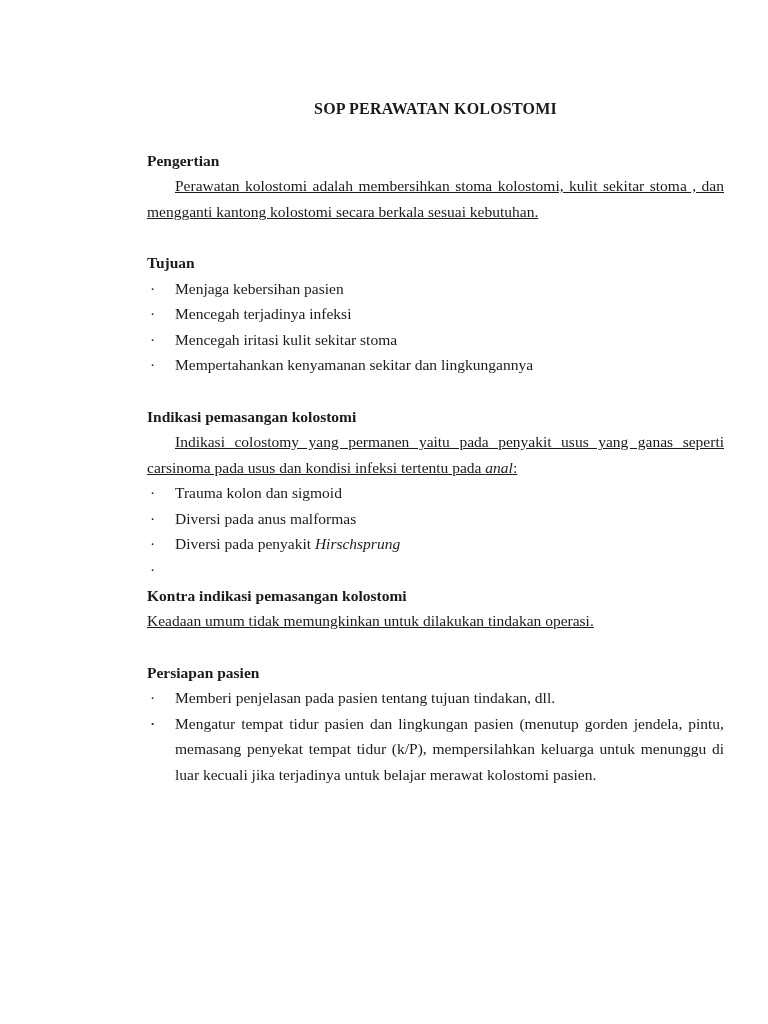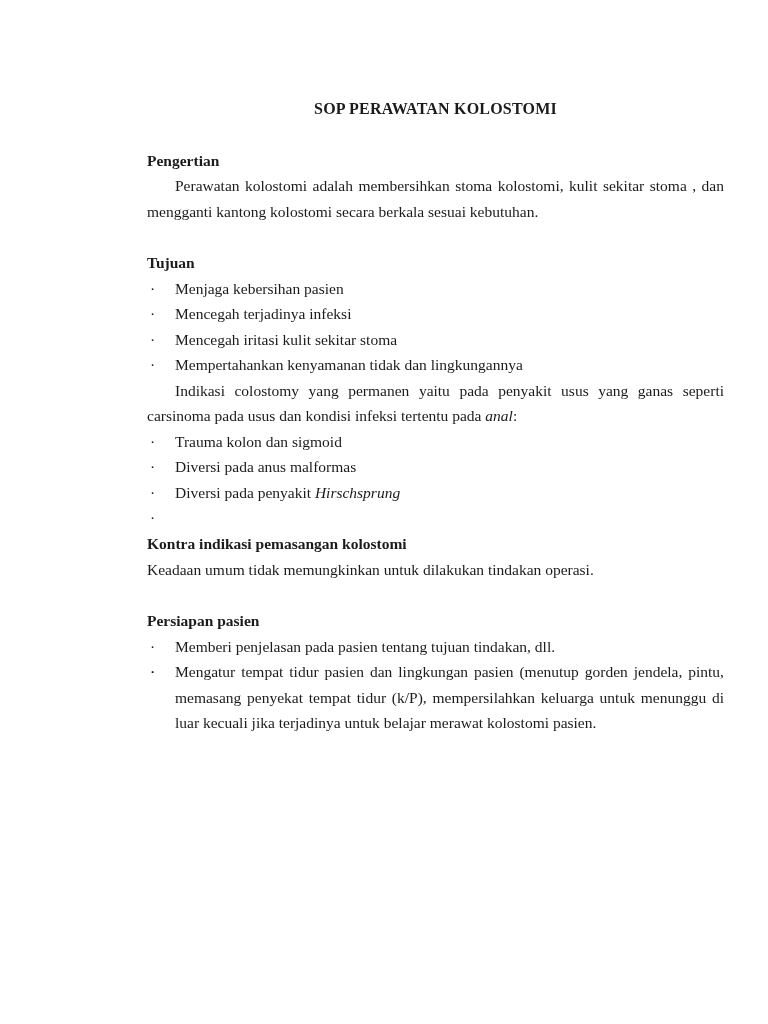--- a/index.html
+++ b/index.html
@@ -28,20 +28,21 @@
     letter-spacing: 0.2px;
   }
   .section-heading {
     margin: 26px 0 0 0;
     font-size: 15.5px;
     font-weight: bold;
   }
   .para {
     margin: 0;
     text-align: justify;
+    text-decoration: underline;
   }
   .para.indent {
     text-indent: 28px;
   }
   .bullet-list {
     list-style: none;
     margin: 0;
     padding: 0;
   }
   .bullet-list li {
@@ -67,25 +68,26 @@
     <h2 class="section-heading">Pengertian</h2>
     <p class="para indent"><span>Perawatan kolostomi adalah membersihkan stoma kolostomi, kulit sekitar stoma , dan mengganti kantong kolostomi secara berkala sesuai kebutuhan.</span><span class="it"></span><span></span></p>
   </div>
 
   <div>
     <h2 class="section-heading">Tujuan</h2>
     <ul class="bullet-list">
       <li><span class="bullet">·</span><span>Menjaga kebersihan pasien</span></li>
       <li><span class="bullet">·</span><span>Mencegah terjadinya infeksi</span></li>
       <li><span class="bullet">·</span><span>Mencegah iritasi kulit sekitar stoma</span></li>
-      <li><span class="bullet">·</span><span>Mempertahankan kenyamanan tidak dan lingkungannya</span></li>
+      <li><span class="bullet">·</span><span>Mempertahankan kenyamanan sekitar dan lingkungannya</span></li>
     </ul>
   </div>
 
   <div>
+    <h2 class="section-heading">Indikasi pemasangan kolostomi</h2>
     <p class="para indent"><span>Indikasi colostomy yang permanen yaitu pada penyakit usus yang ganas seperti carsinoma pada usus dan kondisi infeksi tertentu pada </span><span class="it">anal</span><span>:</span></p>
     <ul class="bullet-list">
       <li><span class="bullet">·</span><span>Trauma kolon dan sigmoid</span></li>
       <li><span class="bullet">·</span><span>Diversi pada anus malformas</span></li>
       <li><span class="bullet">·</span><span>Diversi pada penyakit </span><span class="it">Hirschsprung</span></li>
       <li><span class="bullet">·</span></li>
     </ul>
   </div>
 
   <div>

